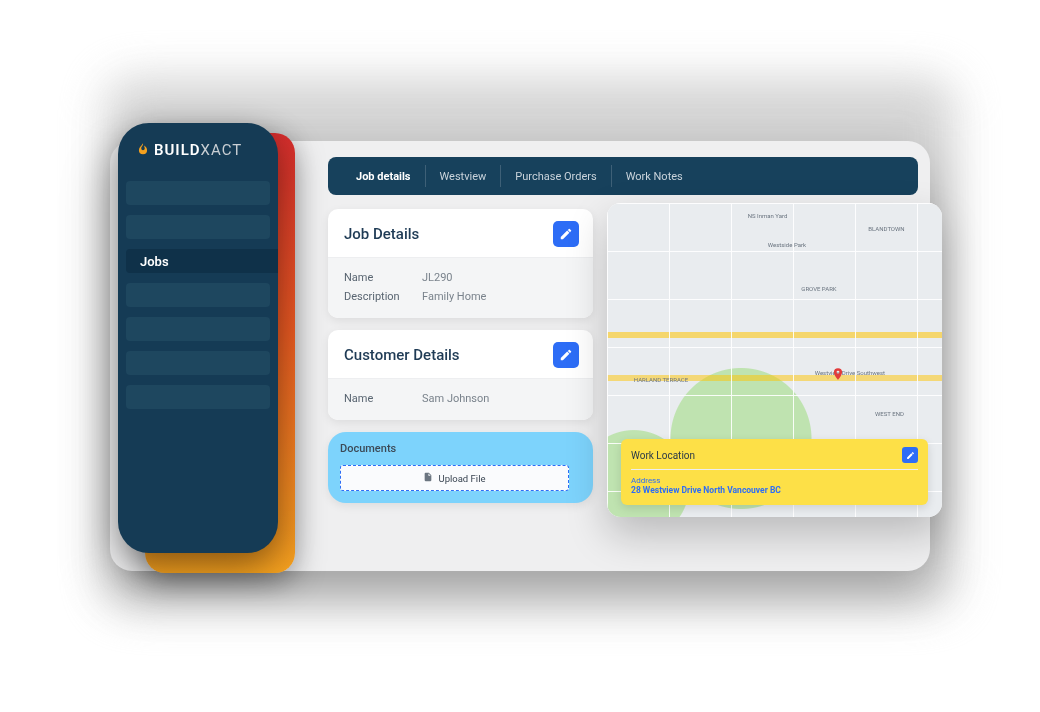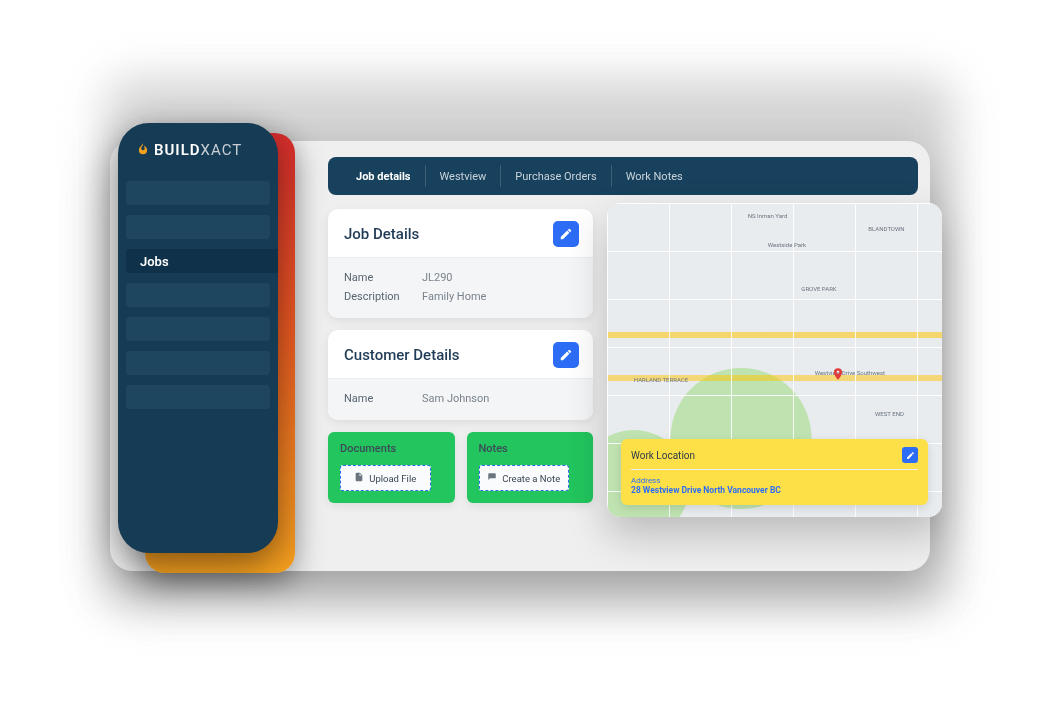--- a/index.html
+++ b/index.html
@@ -132,21 +132,21 @@
   }
   .edit-btn svg { width: 14px; height: 14px; }
 
   .card-body { background: #f4f5f6; padding: 10px 14px 12px 16px; font-size: 11px; color: #5b6872; }
   .row { display: flex; gap: 10px; padding: 3px 0; }
   .row .lbl { width: 68px; color: #596571; }
   .row .val { color: #7a838c; }
 
   .mini-cards { display: flex; gap: 12px; }
   .mini {
-    flex: 1; background: #22c55e; border-radius: 6px;
+    flex: 1; background: #7dd3fc; border-radius: 18px;
     box-shadow: 0 3px 10px rgba(0,0,0,.08);
     padding: 10px 24px 12px 12px;
   }
   .mini-title { font-size: 11px; color: #3c4a57; font-weight: 500; margin-bottom: 10px; }
   .dashed-btn {
     border: 1px dashed #2d6df6;
     border-radius: 3px;
     height: 26px; display: flex; align-items: center; justify-content: center;
     gap: 5px; font-size: 9.5px; color: #3a4552; cursor: pointer;
     background: #fafbfd;
@@ -297,31 +297,20 @@
           <div class="mini-cards">
             <div class="mini">
               <div class="mini-title">Documents</div>
               <div class="dashed-btn">
                 <span>
                   <svg width="10" height="10" viewBox="0 0 24 24">
                       <path fill="#6b7580" d="M14 2H6a2 2 0 0 0-2 2v16a2 2 0 0 0 2 2h12a2 2 0 0 0 2-2V8l-6-6zM13 9V3.5L18.5 9H13z"></path>
                     </svg>
                 </span>
                 <span>Upload File</span>
-              </div>
-            </div>
-            <div class="mini">
-              <div class="mini-title">Notes</div>
-              <div class="dashed-btn">
-                <span>
-                  <svg width="10" height="10" viewBox="0 0 24 24">
-                      <path fill="#6b7580" d="M19 3H5a2 2 0 0 0-2 2v14l4-4h12a2 2 0 0 0 2-2V5a2 2 0 0 0-2-2z"></path>
-                    </svg>
-                </span>
-                <span>Create a Note</span>
               </div>
             </div>
           </div>
 
         </div>
 
         <div class="right-col">
           <div class="map-card">
             <div class="map">
               <span class="map-label" style="left:42%; top:3%;">NS Inman Yard</span>

